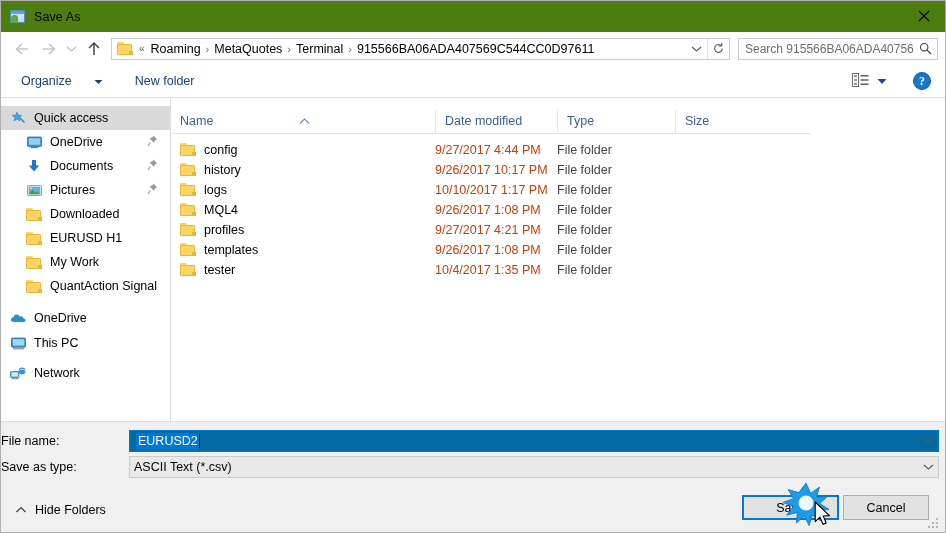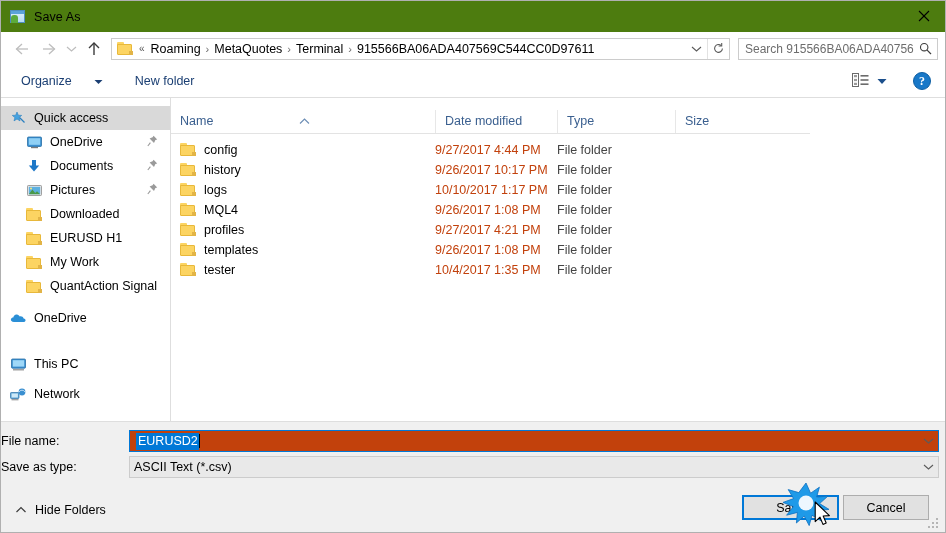--- a/index.html
+++ b/index.html
@@ -201,21 +201,21 @@
   #row-filetype { position: absolute; left: 0; top: 33px; width: 946px; height: 24px; }
   .form-label {
     width: 128px; flex: none; text-align: left; padding-right: 8px;
     font-size: 12.5px; color: #000;
   }
   .combo {
     flex: 1 1 auto; margin-right: 8px; height: 22px;
     display: flex; align-items: center; background: #ffffff;
     border: 1px solid #cccccc;
   }
-  #filename-combo { border: 1px solid #0078d7; background: #c2410c; }
+  #filename-combo { border: 1px solid #0078d7; background: #0369a1; }
   #filetype-combo { background: #e9e9e9; border: 1px solid #cccccc; }
   .combo-value { flex: 1 1 auto; padding-left: 4px; font-size: 12.5px; }
   #filename-value {
     background: #0078d7; color: #ffffff; display: inline-block;
     padding: 1px 1px 1px 2px; margin-left: 2px; line-height: 15px;
   }
   #filename-caret-blink {
     display: inline-block; width: 1px; height: 14px; background: #000;
     vertical-align: -3px;
   }
@@ -482,21 +482,21 @@
 
       <div class="side-item" style="margin-top:8px">
         <span class="side-icon">
           <svg width="16" height="12" viewBox="0 0 16 12">
             <path d="M4 10 C1.6 10 0.6 8.6 0.9 7.3 C1.2 6 2.5 5.5 3.3 5.6 C3.4 3.6 5 2.2 6.9 2.4 C8.2 2.5 9.2 3.3 9.7 4.4 C11.3 3.9 13.2 4.8 13.6 6.5 C15 6.6 15.8 7.7 15.5 8.8 C15.2 9.7 14.3 10 13.5 10 Z" fill="#2b8fd6"></path>
           </svg>
         </span>
         <span class="side-label">OneDrive</span>
       </div>
 
-      <div class="side-item" style="margin-top:22px">
+      <div class="side-item" style="margin-top:1px">
         <span class="side-icon">
           <svg width="15" height="13" viewBox="0 0 15 13">
             <rect x="0.5" y="1" width="14" height="9.2" rx="1" fill="#3a8fd0" stroke="#2a6ea6" stroke-width="0.8"></rect>
             <rect x="1.8" y="2.2" width="11.4" height="6.4" fill="#9fd8f8"></rect>
             <rect x="2" y="11.2" width="11" height="1.2" fill="#8a8a8a"></rect>
           </svg>
         </span>
         <span class="side-label">This PC</span>
       </div>
 

